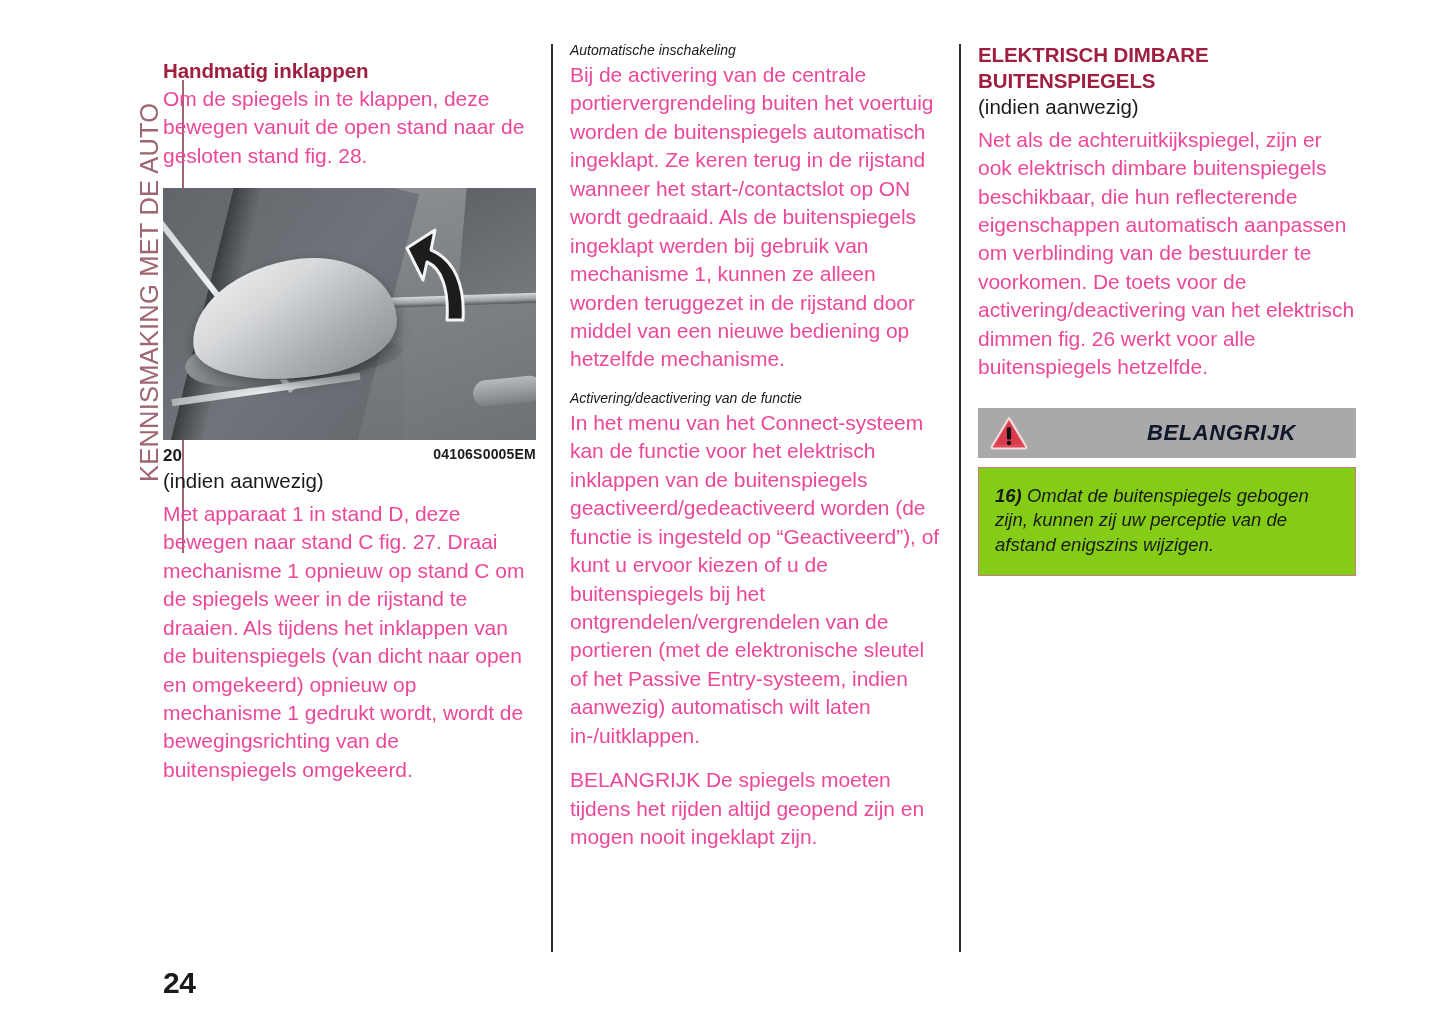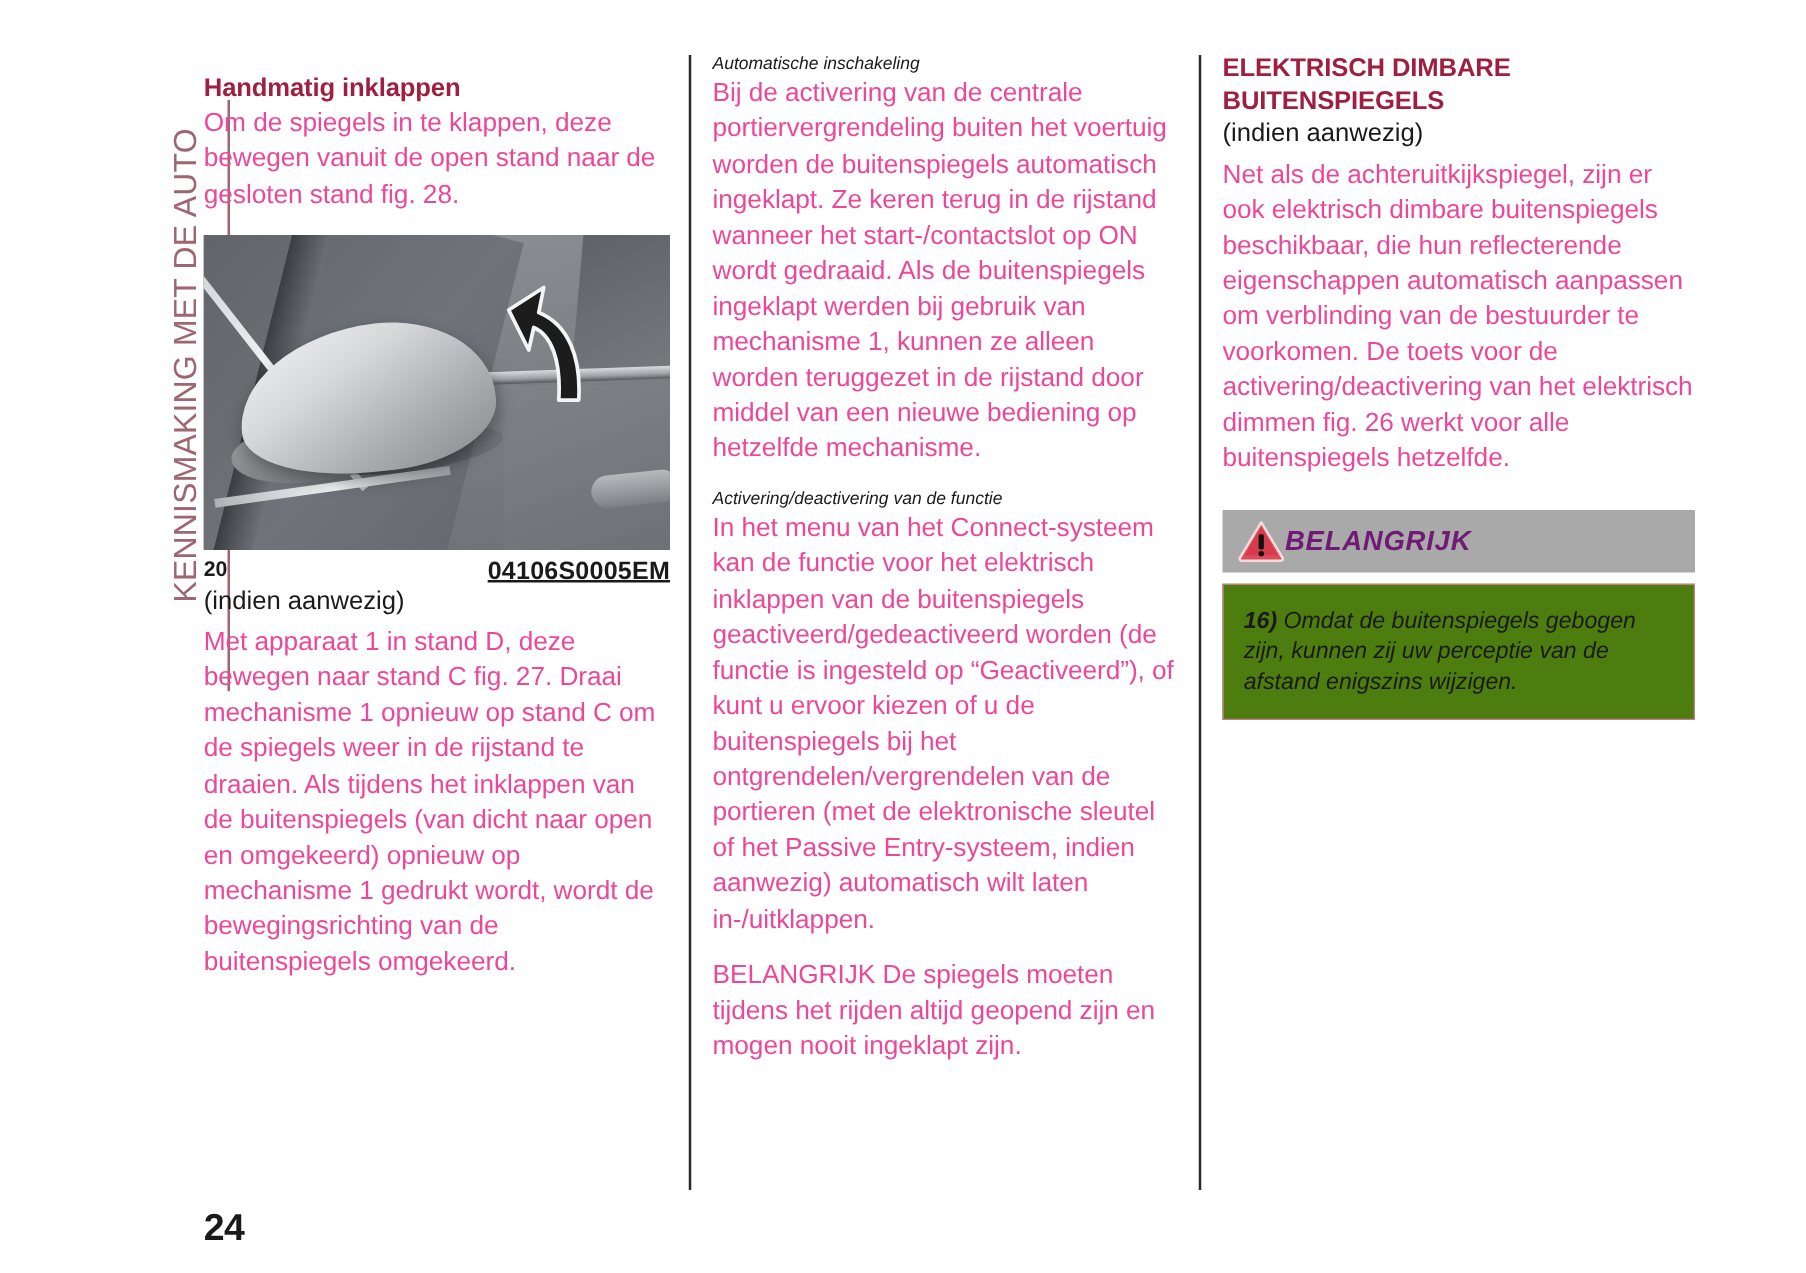--- a/index.html
+++ b/index.html
@@ -183,51 +183,51 @@
     position: relative;
     margin-top: 6px;
     height: 22px;
   }
   #figure-number {
     position: absolute; left: 0; top: 0;
     font-size: 17px; font-weight: bold; color: #1a1a1a;
   }
   #figure-code {
     position: absolute; right: 0; top: 0;
-    font-size: 20px; font-weight: bold; letter-spacing: .2px; color: #1a1a1a; text-decoration: underline;
+    font-size: 14px; font-weight: bold; letter-spacing: .2px; color: #1a1a1a;
   }
 
   
   #warning-block { margin-top: 26px; }
   #warning-header {
     position: relative;
     height: 50px;
     background: #a9a9a9;
     display: flex;
     align-items: center;
   }
   #warning-icon {
     margin-left: 12px;
     width: 38px; height: 34px;
     flex: 0 0 auto;
   }
   #warning-title {
     flex: 1 1 auto;
-    text-align: left;
-    padding-right: 76px;
-    color: #701a75;
+    text-align: right;
+    padding-right: 60px;
+    color: #0f172a;
     font-size: 22px;
     font-weight: bold;
     font-style: italic;
     letter-spacing: .6px;
   }
   #warning-body {
     margin-top: 9px;
     border: 1.5px solid #c97b84;
-    background: #4d7c0f;
+    background: #84cc16;
     padding: 16px 16px 18px 16px;
   }
   #warning-text {
     margin: 0;
     font-size: 18.5px;
     font-style: italic;
     line-height: 1.32;
     color: #1a1a1a;
   }
   #warning-ref {

